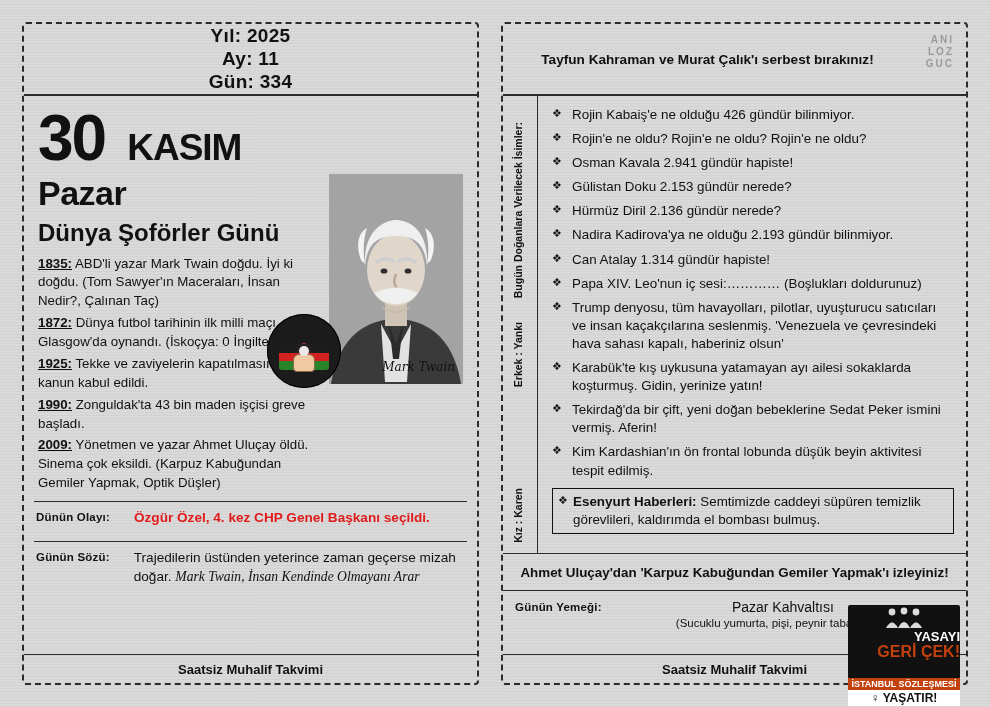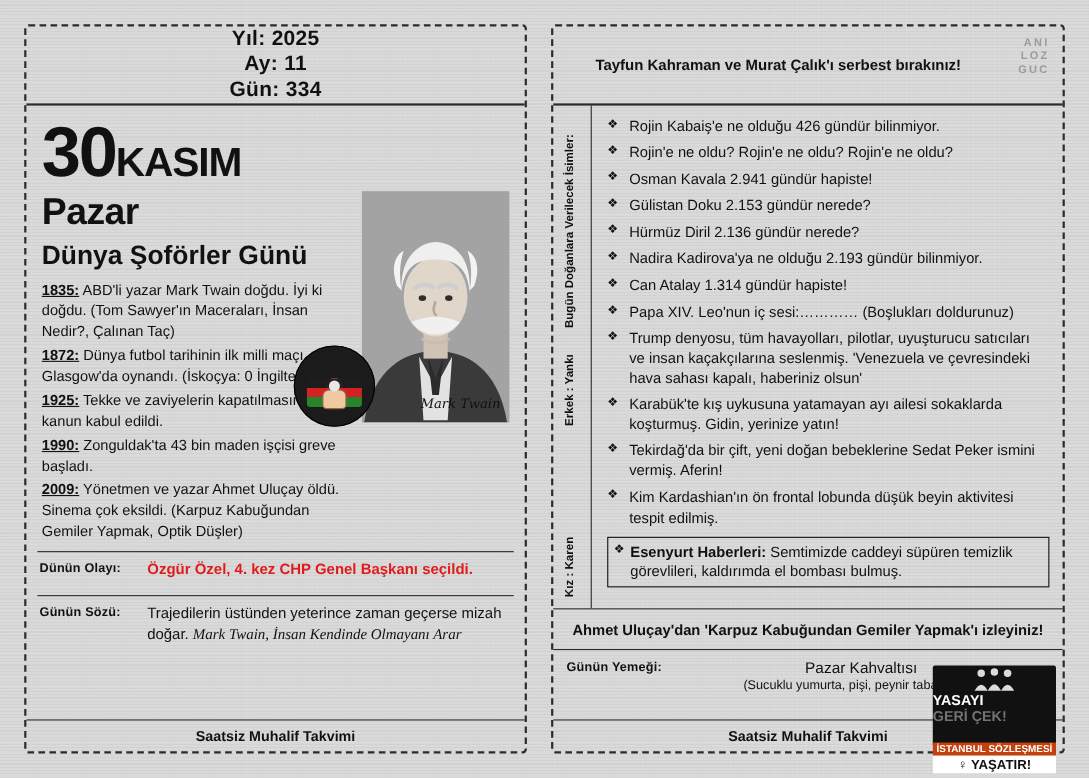--- a/index.html
+++ b/index.html
@@ -34,21 +34,21 @@
   .topline{
     display:flex;justify-content:space-around;align-items:center;
     height:70px;font-size:19px;font-weight:bold;color:#111;
     border-bottom:2px solid #2b2b2b;
     flex-direction:column;
   }
   .topline span{letter-spacing:.3px;}
 
   .leftbody{position:relative;padding:6px 14px 0 14px;}
   .bigday{
-    display:flex;align-items:baseline;gap:0;margin-top:8px;
+    display:flex;align-items:baseline;gap:22px;margin-top:8px;
   }
   .bigday .num{font-size:64px;font-weight:bold;line-height:.9;letter-spacing:-2px;color:#111;}
   .bigday .mon{font-size:37px;font-weight:bold;line-height:.9;letter-spacing:-1px;color:#111;}
   .weekday{font-size:34px;font-weight:bold;margin-top:6px;color:#111;letter-spacing:-.5px;}
   .specialday{font-size:24px;font-weight:bold;margin-top:6px;color:#111;}
 
   .events{margin-top:8px;font-size:13.3px;line-height:1.42;color:#111;width:285px;}
   .events p{margin:0 0 3px 0;}
   .events .yr{font-weight:bold;text-decoration:underline;}
 
@@ -138,25 +138,25 @@
     font-size:13.4px;font-weight:bold;color:#111;text-align:right;
   }
   .r-meal{display:flex;align-items:flex-start;gap:10px;padding:8px 12px 0 12px;height:56px;}
   .mealval{flex:1;text-align:center;}
   .mealval .m1{font-size:14px;color:#111;}
   .mealval .m2{font-size:11.5px;color:#111;margin-top:2px;}
 
   .stamp{
     position:absolute;right:6px;bottom:4px;width:112px;height:74px;
     background:#111;border-radius:2px;color:#fff;text-align:center;
-    display:flex;flex-direction:column;align-items:flex-start;justify-content:flex-start;
+    display:flex;flex-direction:column;align-items:flex-end;justify-content:flex-start;
     padding-top:3px;box-sizing:border-box;
   }
   .stamp .s1{font-size:13px;font-weight:bold;color:#fff;line-height:1.05;}
-  .stamp .s2{font-size:13px;font-weight:bold;color:#737373;line-height:1.05;}
+  .stamp .s2{font-size:16px;font-weight:bold;color:#c2410c;line-height:1.05;}
   .stamp .s3{
     background:#c2410c;color:#fff;font-size:9px;font-weight:bold;width:100%;
     margin-top:18px;padding:1px 0;
   }
   .stamp .s4{
     background:#fff;color:#111;font-size:12px;font-weight:bold;width:100%;
     padding:1px 0;display:flex;align-items:center;justify-content:center;gap:3px;
   }
   .venus{display:inline-block;font-size:12px;}
   .stamp .people{position:absolute;top:2px;left:50%;transform:translateX(-50%);opacity:.85;}

